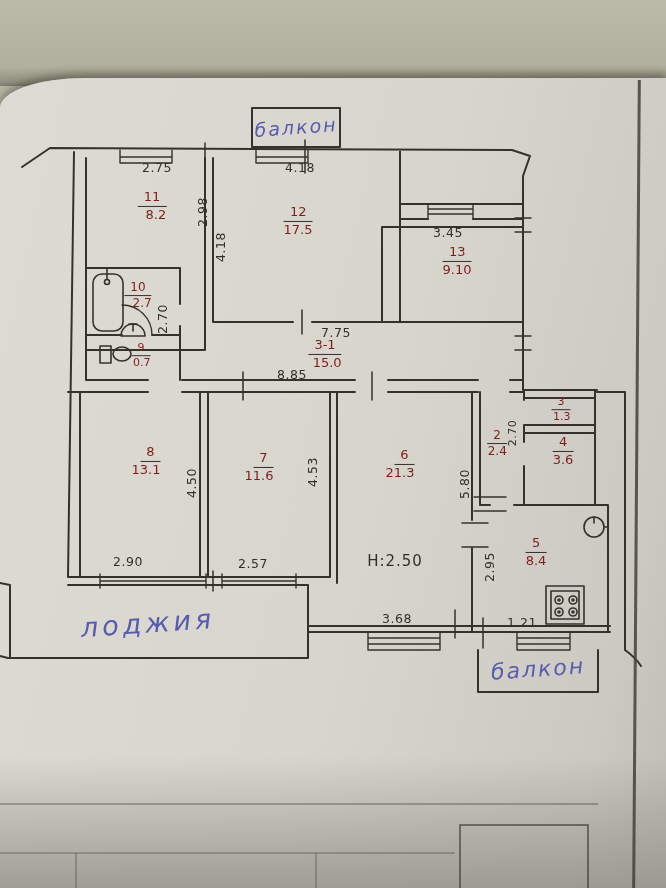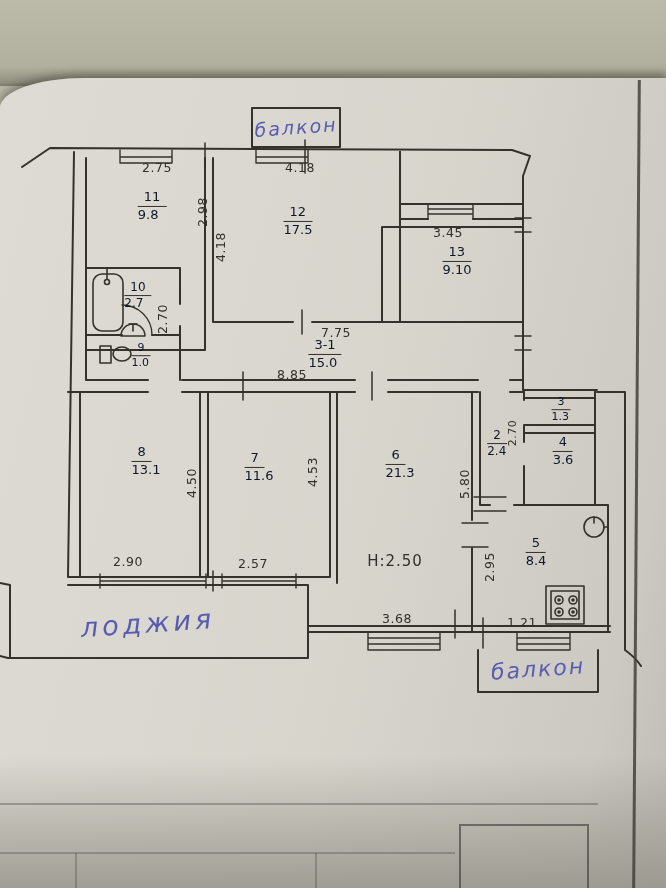--- a/index.html
+++ b/index.html
@@ -11,22 +11,22 @@
     background:linear-gradient(103deg,#dedbd4 0%,#d8d5cd 55%,#ccc9c2 88%,#bfbcb5 100%);
     border-top-left-radius:85px 30px;box-shadow:0 -4px 9px rgba(60,58,48,.5);}
   .bottom-shade{position:absolute;left:0;top:756px;width:666px;height:132px;
     background:linear-gradient(rgba(170,167,158,0),rgba(150,147,138,.85));}
   .page-edge{position:absolute;left:635px;top:80px;width:3px;height:808px;
     background:#43413a;transform:rotate(.4deg);opacity:.85;}
   svg.plan{position:absolute;left:0;top:0;}
   .lbl{position:absolute;transform:translate(-50%,-50%);color:#33302b;
     font-size:12.5px;white-space:nowrap;letter-spacing:.5px;}
   .lbl.v{transform:translate(-50%,-50%) rotate(-90deg);}
-  .room{position:absolute;transform:translate(-50%,-50%);text-align:left;
-    color:#0f172a;font-size:13px;line-height:1.12;white-space:nowrap;}
+  .room{position:absolute;transform:translate(-50%,-50%);text-align:right;
+    color:#7f1d1d;font-size:13px;line-height:1.12;white-space:nowrap;}
   .room .num{display:inline-block;border-bottom:1.4px solid #33302b;padding:0 6px 1px;}
   .room .area{display:block;padding-top:1px;}
   .script{position:absolute;transform:translate(-50%,-50%) rotate(-4deg);
     color:#575cb0;font-style:italic;letter-spacing:2px;white-space:nowrap;}
   .h-note{font-size:15px;letter-spacing:1px;}
   .footer-text{position:absolute;left:258px;top:847px;transform:translate(-50%,-50%);
     color:rgba(70,70,80,.42);font-size:15px;letter-spacing:1.5px;filter:blur(.6px);white-space:nowrap;}
   .rule-a{position:absolute;left:0;top:803px;width:598px;height:2px;background:rgba(52,50,45,.32);}
   .rule-b{position:absolute;left:0;top:852px;width:455px;height:1.5px;background:rgba(52,50,45,.28);}
   .vline-a{position:absolute;left:75px;top:853px;width:1.5px;height:35px;background:rgba(52,50,45,.28);}
@@ -144,37 +144,37 @@
       <path d="M604,527 L608,527 M594,517 L594,523"></path>
     </g>
   </svg>
 
   <div class="script" style="left:296px;top:127px;font-size:19px;">балкон</div>
   <div class="script" style="left:148px;top:623px;font-size:27px;letter-spacing:4px;">лоджия</div>
   <div class="script" style="left:538px;top:669px;font-size:22px;">балкон</div>
 
   <div class="room" style="left:152px;top:206px;">
     <span class="num">11</span>
-    <span class="area">9.8</span>
+    <span class="area">8.2</span>
   </div>
   <div class="room" style="left:298px;top:221px;">
     <span class="num">12</span>
     <span class="area">17.5</span>
   </div>
   <div class="room" style="left:457px;top:261px;">
     <span class="num">13</span>
     <span class="area">9.10</span>
   </div>
   <div class="room" style="left:138px;top:296px;font-size:12px;">
     <span class="num">10</span>
     <span class="area">2.7</span>
   </div>
   <div class="room" style="left:141px;top:356px;font-size:11px;">
     <span class="num">9</span>
-    <span class="area">1.0</span>
+    <span class="area">0.7</span>
   </div>
   <div class="room" style="left:325px;top:354px;">
     <span class="num">3-1</span>
     <span class="area">15.0</span>
   </div>
   <div class="room" style="left:146px;top:461px;">
     <span class="num">8</span>
     <span class="area">13.1</span>
   </div>
   <div class="room" style="left:259px;top:467px;">

